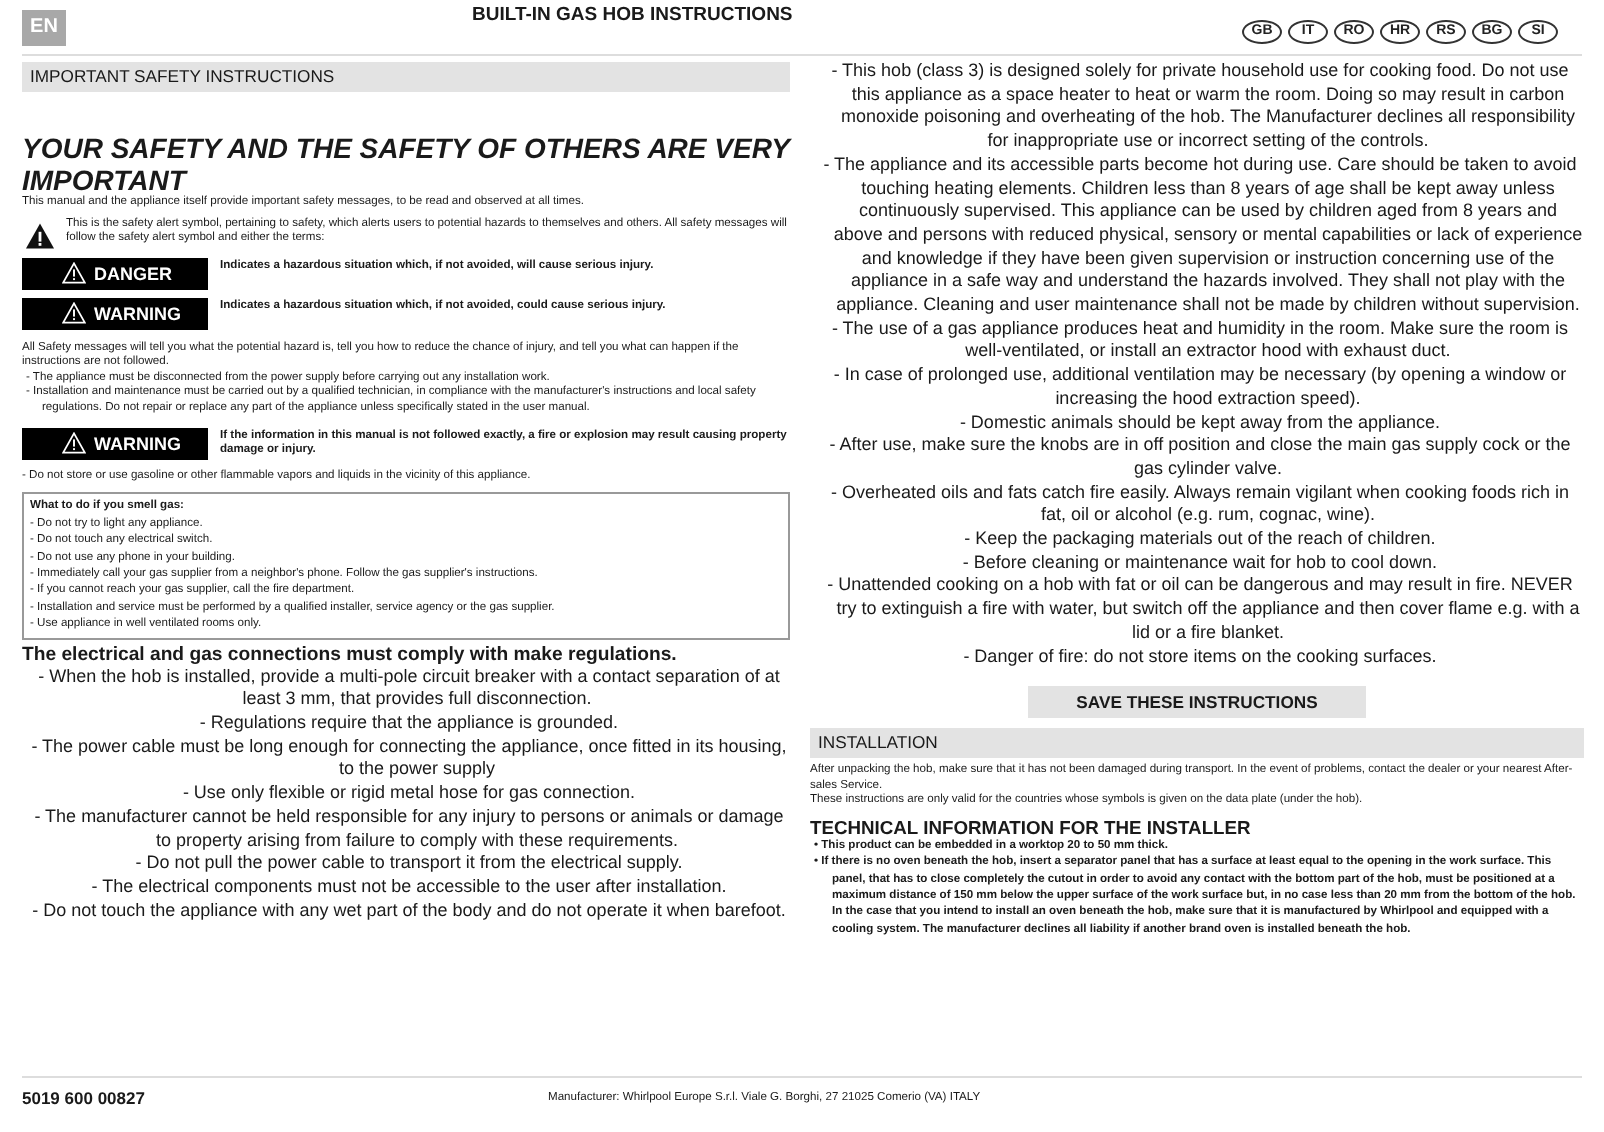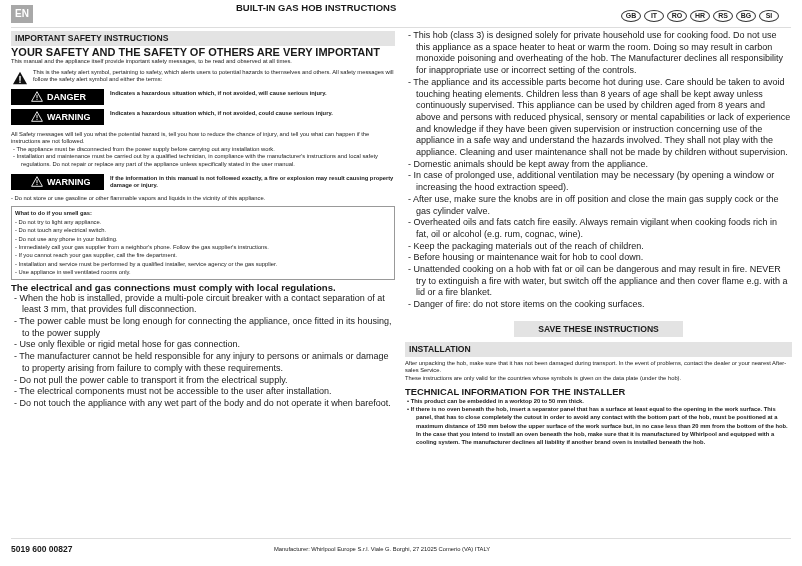--- a/index.html
+++ b/index.html
@@ -9,33 +9,33 @@
   .header { position: absolute; left: 0; top: 0; width: 712px; height: 28px; }
   .lang-badge { position: absolute; left: 11px; top: 5px; width: 22px; height: 18px; background: #a8a8a8; color: #fff; font-weight: bold; font-size: 10px; line-height: 18px; text-align: center; }
   .doc-title { position: absolute; left: 236px; top: 2px; font-size: 9.5px; font-weight: bold; }
   .country-codes { position: absolute; left: 621px; top: 10px; display: flex; gap: 3px; }
   .country-code { border: 1px solid #333; border-radius: 50%; font-size: 7px; font-weight: bold; height: 12px; min-width: 20px; padding: 0 3px; line-height: 10px; text-align: center; color: #222; }
   .header-rule { position: absolute; left: 11px; top: 27px; width: 780px; height: 1px; background: #ddd; }
 
   .col-left { position: absolute; left: 11px; top: 31px; width: 384px; }
   .col-right { position: absolute; left: 405px; top: 30px; width: 387px; }
 
-  .section-bar { background: #e3e3e3; font-weight: bold; font-size: 8.6px; padding: 3px 4px; height: 15px; line-height: 9px; }
-  .subhead { font-weight: bold; font-size: 11px; margin-top: 0; }
+  .section-bar { background: #e3e3e3; font-weight: normal; font-size: 8.6px; padding: 3px 4px; height: 15px; line-height: 9px; }
+  .subhead { font-weight: bold; font-size: 14px; margin-top: 20px; font-style: italic; }
   .small { font-size: 5.8px; line-height: 7.6px; }
   .alert-row { display: flex; align-items: flex-start; margin-top: 3px; }
   .alert-tri { width: 14px; height: 14px; margin: 2px 6px 0 2px; flex: none; }
   .sig-row { display: flex; align-items: flex-start; margin-top: 4px; }
   .sig-box { background: #000; color: #fff; width: 93px; height: 16px; flex: none; display: flex; align-items: center; padding-left: 20px; font-weight: bold; font-size: 9px; }
   .sig-box svg { width: 12px; height: 11px; margin-right: 4px; }
   .sig-text { font-size: 5.8px; font-weight: bold; margin-left: 6px; line-height: 7.6px; padding-top: 1px; }
   .gas-box { border: 1px solid #999; padding: 2px 3px; margin-top: 4px; }
   .gas-box .small { line-height: 8.4px; }
   .big-head { font-weight: bold; font-size: 9.6px; margin-top: 2px; }
-  .big-list { font-size: 9px; line-height: 11.7px; }
+  .big-list { font-size: 9px; line-height: 11.7px; text-align: center; }
   .big-list li { list-style: none; padding-left: 11px; text-indent: -8px; }
   .small-list li { list-style: none; padding-left: 10px; text-indent: -8px; }
 
   .save-wrap { text-align: center; margin-top: 7px; }
   .save-btn { display: inline-block; background: #e3e3e3; font-weight: bold; font-size: 8.6px; padding: 3px 24px; }
   .install-bar { margin-top: 5px; }
   .tech-head { font-weight: bold; font-size: 9.4px; margin-top: 3px; }
   .tech-list { font-size: 5.8px; font-weight: bold; line-height: 8.3px; }
   .tech-list li { list-style: none; padding-left: 11px; text-indent: -9px; }
 
@@ -122,42 +122,44 @@
     <div class="small" style="font-weight:bold">What to do if you smell gas:</div>
     <div class="small">- Do not try to light any appliance.</div>
     <div class="small">- Do not touch any electrical switch.</div>
     <div class="small">- Do not use any phone in your building.</div>
     <div class="small">- Immediately call your gas supplier from a neighbor's phone. Follow the gas supplier's instructions.</div>
     <div class="small">- If you cannot reach your gas supplier, call the fire department.</div>
     <div class="small">-    Installation and service must be performed by a qualified installer, service agency or the gas supplier.</div>
     <div class="small">- Use appliance in well ventilated rooms only.</div>
   </div>
 
-  <div class="big-head">The electrical and gas connections must comply with local regulations.</div>
+  <div class="big-head">The electrical and gas connections must comply with make regulations.</div>
   <ul class="big-list">
     <li>- When the hob is installed, provide a multi-pole circuit breaker with a contact separation of at least 3 mm, that provides full disconnection.</li>
+    <li>- Regulations require that the appliance is grounded.</li>
     <li>- The power cable must be long enough for connecting the appliance, once fitted in its housing, to the power supply</li>
     <li>- Use only flexible or rigid metal hose for gas connection.</li>
     <li>- The manufacturer cannot be held responsible for any injury to persons or animals or damage to property arising from failure to comply with these requirements.</li>
     <li>- Do not pull the power cable to transport it from the electrical supply.</li>
     <li>- The electrical components must not be accessible to the user after installation.</li>
     <li>- Do not touch the appliance with any wet part of the body and do not operate it when barefoot.</li>
   </ul>
 </div>
 
 <div class="col-right">
   <ul class="big-list">
     <li>- This hob (class 3) is designed solely for private household use for cooking food. Do not use this appliance as a space heater to heat or warm the room. Doing so may result in carbon monoxide poisoning and overheating of the hob. The Manufacturer declines all responsibility for inappropriate use or incorrect setting of the controls.</li>
     <li>- The appliance and its accessible parts become hot during use. Care should be taken to avoid touching heating elements. Children less than 8 years of age shall be kept away unless continuously supervised. This appliance can be used by children aged from 8 years and above and persons with reduced physical, sensory or mental capabilities or lack of experience and knowledge if they have been given supervision or instruction concerning use of the appliance in a safe way and understand the hazards involved. They shall not play with the appliance. Cleaning and user maintenance shall not be made by children without supervision.</li>
+    <li>- The use of a gas appliance produces heat and humidity in the room. Make sure the room is well-ventilated, or install an extractor hood with exhaust duct.</li>
+    <li>-    In case of prolonged use, additional ventilation may be necessary (by opening a window or increasing the hood extraction speed).</li>
     <li>- Domestic animals should be kept away from the appliance.</li>
-    <li>-    In case of prolonged use, additional ventilation may be necessary (by opening a window or increasing the hood extraction speed).</li>
     <li>- After use, make sure the knobs are in off position and close the main gas supply cock or the gas cylinder valve.</li>
     <li>- Overheated oils and fats catch fire easily. Always remain vigilant when cooking foods rich in fat, oil or alcohol (e.g. rum, cognac, wine).</li>
     <li>- Keep the packaging materials out of the reach of children.</li>
-    <li>- Before housing or maintenance wait for hob to cool down.</li>
+    <li>- Before cleaning or maintenance wait for hob to cool down.</li>
     <li>- Unattended cooking on a hob with fat or oil can be dangerous and may result in fire. NEVER try to extinguish a fire with water, but switch off the appliance and then cover flame e.g. with a lid or a fire blanket.</li>
     <li>- Danger of fire: do not store items on the cooking surfaces.</li>
   </ul>
 
   <div class="save-wrap">
     <span class="save-btn">SAVE THESE INSTRUCTIONS</span>
   </div>
 
   <div class="section-bar install-bar">INSTALLATION</div>
   <div class="small" style="margin-top:3px">After unpacking the hob, make sure that it has not been damaged during transport. In the event of problems, contact the dealer or your nearest After-sales Service.</div>

